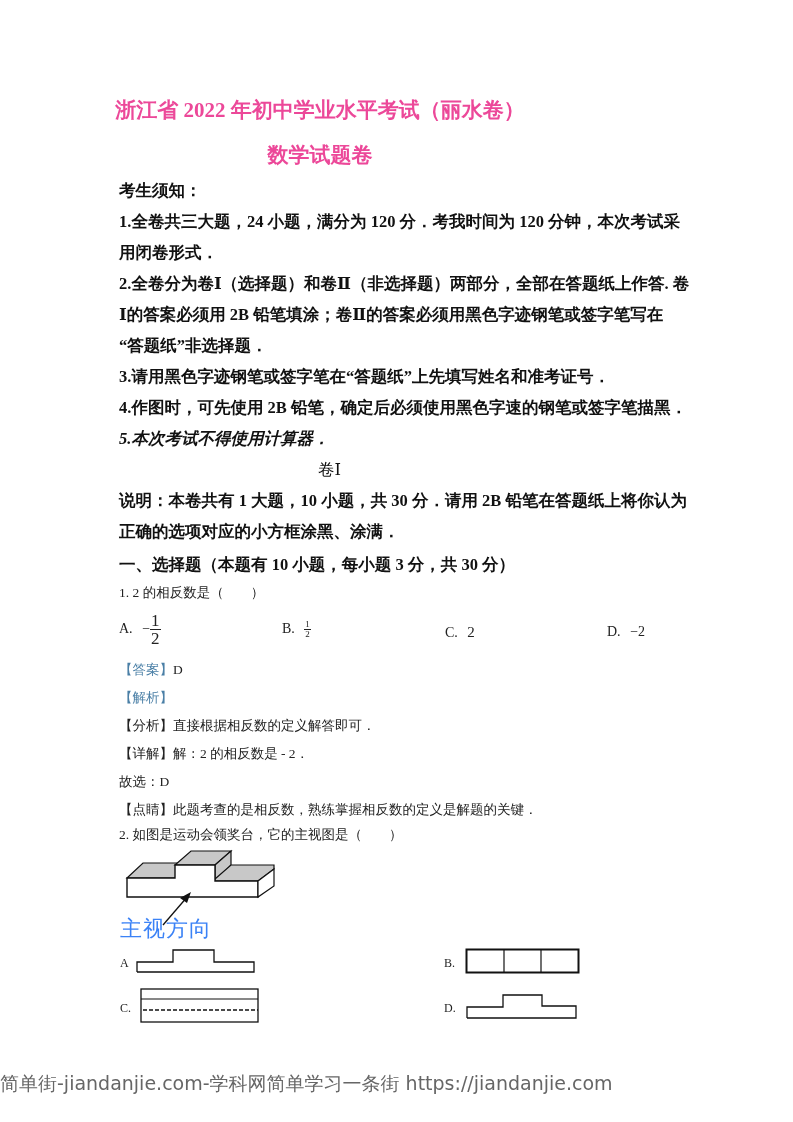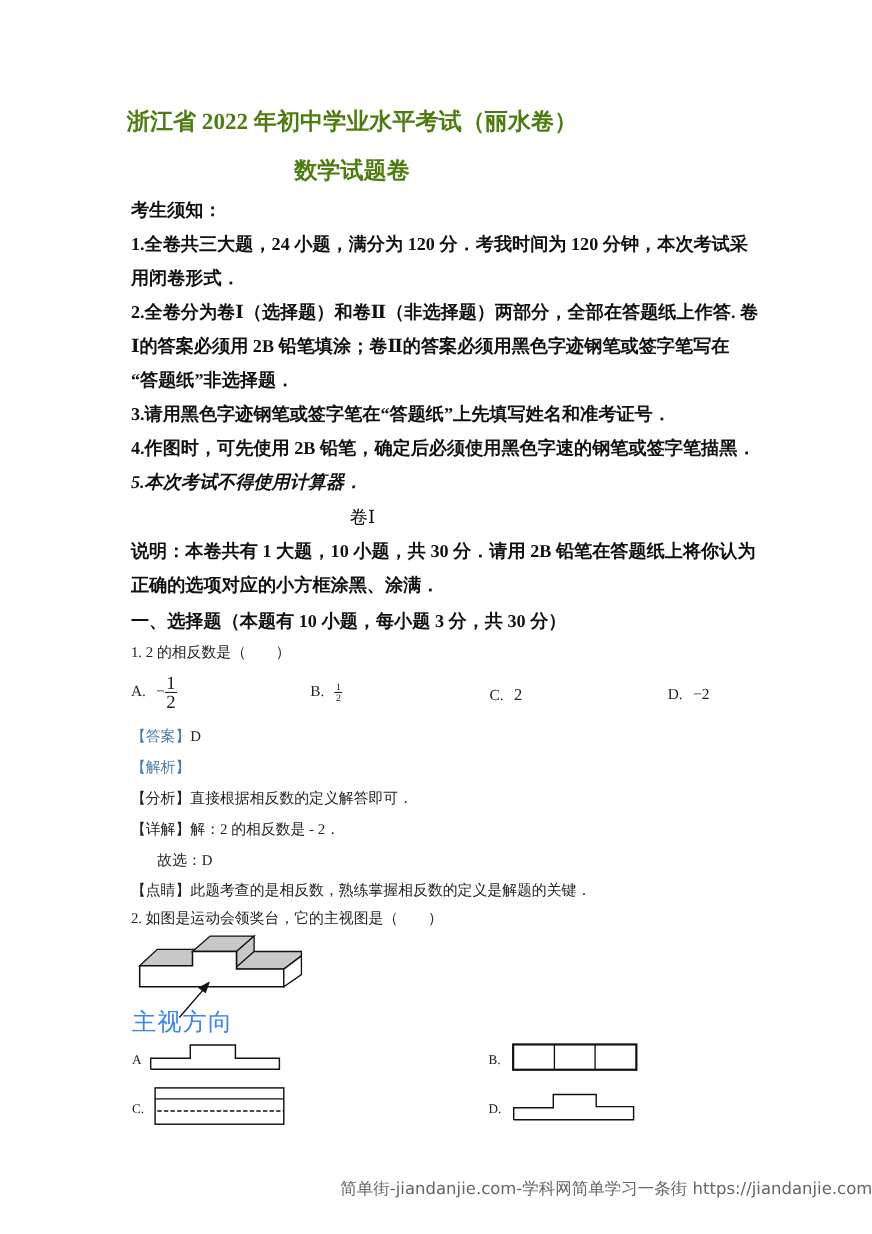--- a/index.html
+++ b/index.html
@@ -1,26 +1,26 @@
 <!DOCTYPE html>
 <html><head>
 <meta charset="utf-8">
 <style>
   html, body { margin: 0; padding: 0; background: #ffffff; }
   body { width: 793px; height: 1122px; position: relative; overflow: hidden; color: #111; }
   .abs { position: absolute; white-space: nowrap; }
   .sans { font-family: "DejaVu Sans", "Liberation Sans", sans-serif; }
-  .title { font-family: "Liberation Serif", "DejaVu Serif", serif; font-weight: bold; font-size: 21px; left: 0; width: 640px; text-align: center; color: #4d7c0f; }
+  .title { font-family: "Liberation Serif", "DejaVu Serif", serif; font-weight: bold; font-size: 21px; left: 0; width: 640px; text-align: center; color: #ec4899; }
   .bold { font-family: "Liberation Serif", "DejaVu Serif", serif; font-weight: bold; font-size: 16.5px; color: #111; }
   .norm { font-family: "Liberation Serif", "DejaVu Serif", serif; font-size: 13.5px; color: #222; }
   .label-blue { color: #4a7fa6; }
   .frac { display: inline-block; vertical-align: middle; text-align: center; line-height: 1; }
   .frac .num { display: block; border-bottom: 1px solid #222; padding: 0 1px; }
   .frac .den { display: block; }
-  .footer { font-family: "DejaVu Sans", "Liberation Sans", sans-serif; font-size: 15px; color: #666; left: 0; width: 793px; text-align: right; }
+  .footer { font-family: "DejaVu Sans", "Liberation Sans", sans-serif; font-size: 19px; color: #666; left: 0; width: 793px; text-align: left; }
 </style>
 </head>
 <body>
 
 <div class="abs title" style="top:96px;">浙江省 2022 年初中学业水平考试（丽水卷）</div>
 <div class="abs title" style="top:141px;">数学试题卷</div>
 
 <div class="abs bold" style="left:119px; top:180px;">考生须知：</div>
 <div class="abs bold" style="left:119px; top:211px;">1.全卷共三大题，24 小题，满分为 120 分．考我时间为 120 分钟，本次考试采</div>
 <div class="abs bold" style="left:119px; top:242px;">用闭卷形式．</div>
@@ -58,21 +58,21 @@
 <div class="abs norm" style="left:119px; top:661px;">
   <span class="label-blue">【答案】</span><span>D</span>
 </div>
 <div class="abs norm label-blue" style="left:119px; top:689px;">【解析】</div>
 <div class="abs norm" style="left:119px; top:717px;">
   <span>【分析】</span><span>直接根据相反数的定义解答即可．</span>
 </div>
 <div class="abs norm" style="left:119px; top:745px;">
   <span>【详解】</span><span>解：2 的相反数是 - 2．</span>
 </div>
-<div class="abs norm" style="left:119px; top:773px;margin-left:24px;">故选：D</div>
+<div class="abs norm" style="left:119px; top:773px;">故选：D</div>
 <div class="abs norm" style="left:119px; top:801px;">
   <span>【点睛】</span><span>此题考查的是相反数，熟练掌握相反数的定义是解题的关键．</span>
 </div>
 
 <div class="abs norm" style="left:119px; top:826px;">2.  如图是运动会领奖台，它的主视图是（　　）</div>
 
 <svg class="abs" style="left:118px; top:848px;" width="180" height="100">
 
   <polygon points="9,30 25,15 61,15 61,22 57,30" fill="#c8c8c8" stroke="#111" stroke-width="1.2"></polygon>
 

